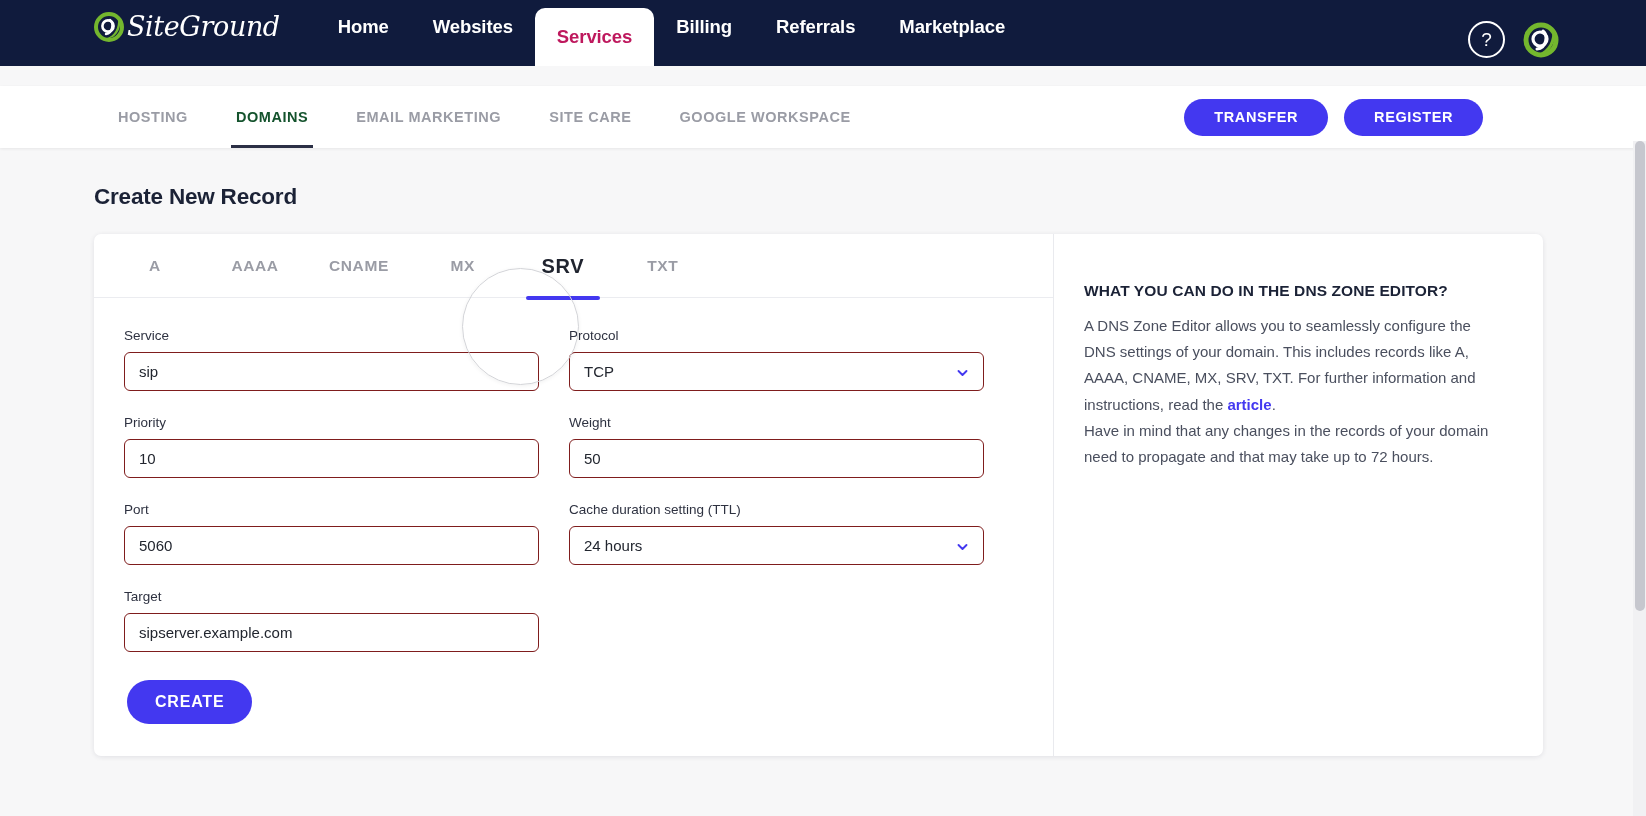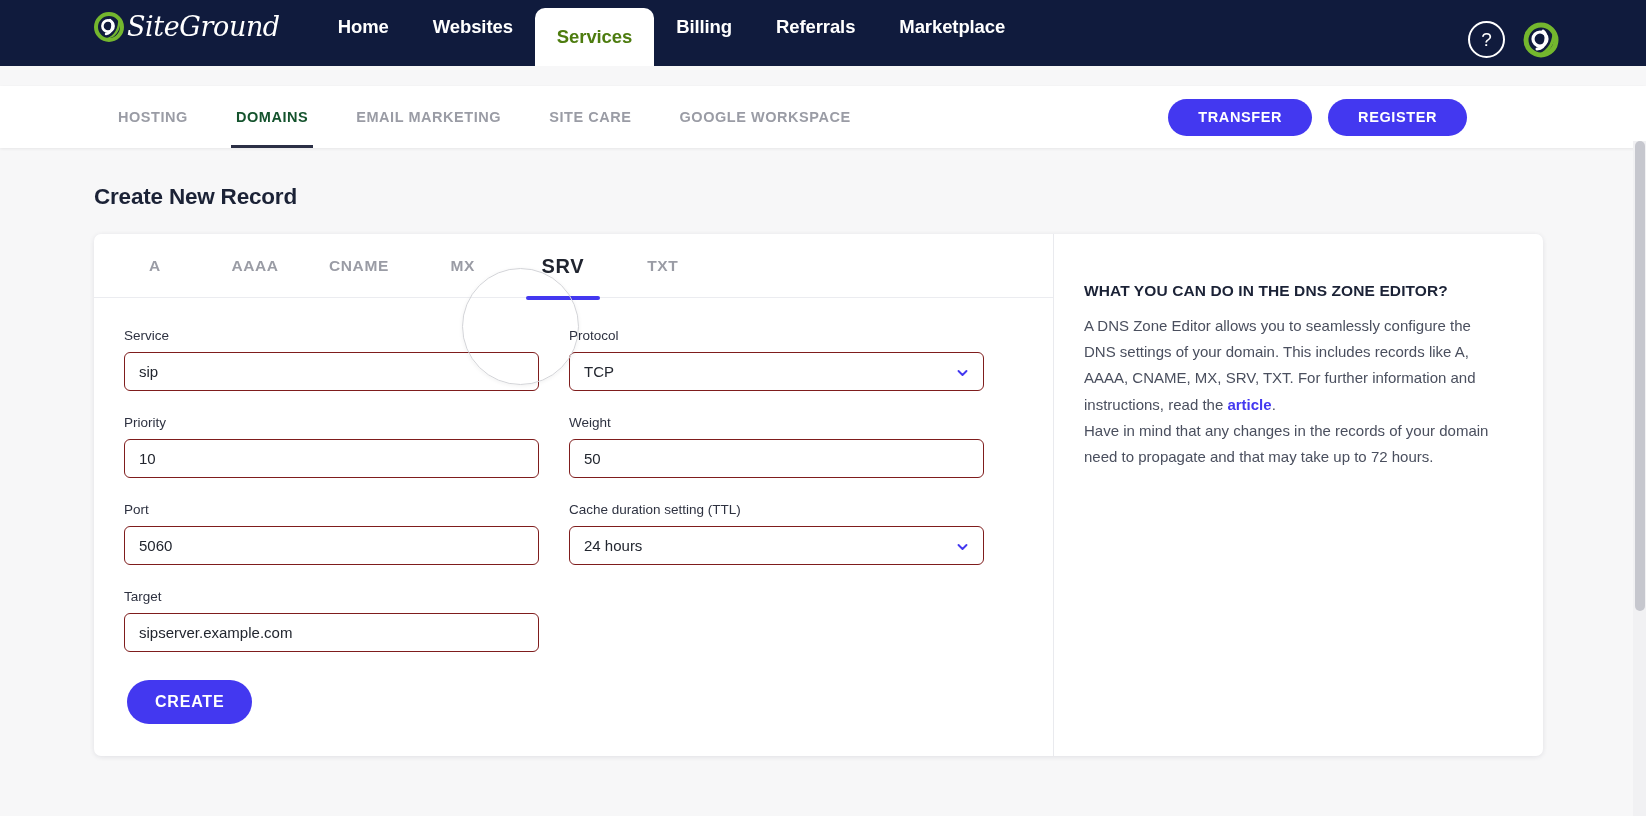--- a/index.html
+++ b/index.html
@@ -52,21 +52,21 @@
     font-weight: bold;
     padding: 0 22px;
     height: 79px;
     line-height: 79px;
     white-space: nowrap;
     cursor: pointer;
     letter-spacing: -0.1px;
   }
   .topnav-item.active {
     background: #ffffff;
-    color: #4d7c0f;
+    color: #be185d;
     border-radius: 10px 10px 0 0;
     margin-bottom: 0;
     height: 58px;
     line-height: 58px;
     align-self: flex-end;
   }
 
   .topbar-right {
     position: absolute;
     right: 86px;
@@ -116,21 +116,21 @@
   .subnav-item.active::after {
     content: "";
     position: absolute;
     left: 19px; right: 19px; bottom: 0;
     height: 3px;
     background: #2b2f45;
   }
 
   .subbar-right {
     position: absolute;
-    right: 179px;
+    right: 163px;
     display: flex;
     gap: 16px;
   }
   .pill-btn {
     background: #4338f0;
     color: #ffffff;
     border: none;
     border-radius: 22px;
     height: 37px;
     padding: 0 30px;

